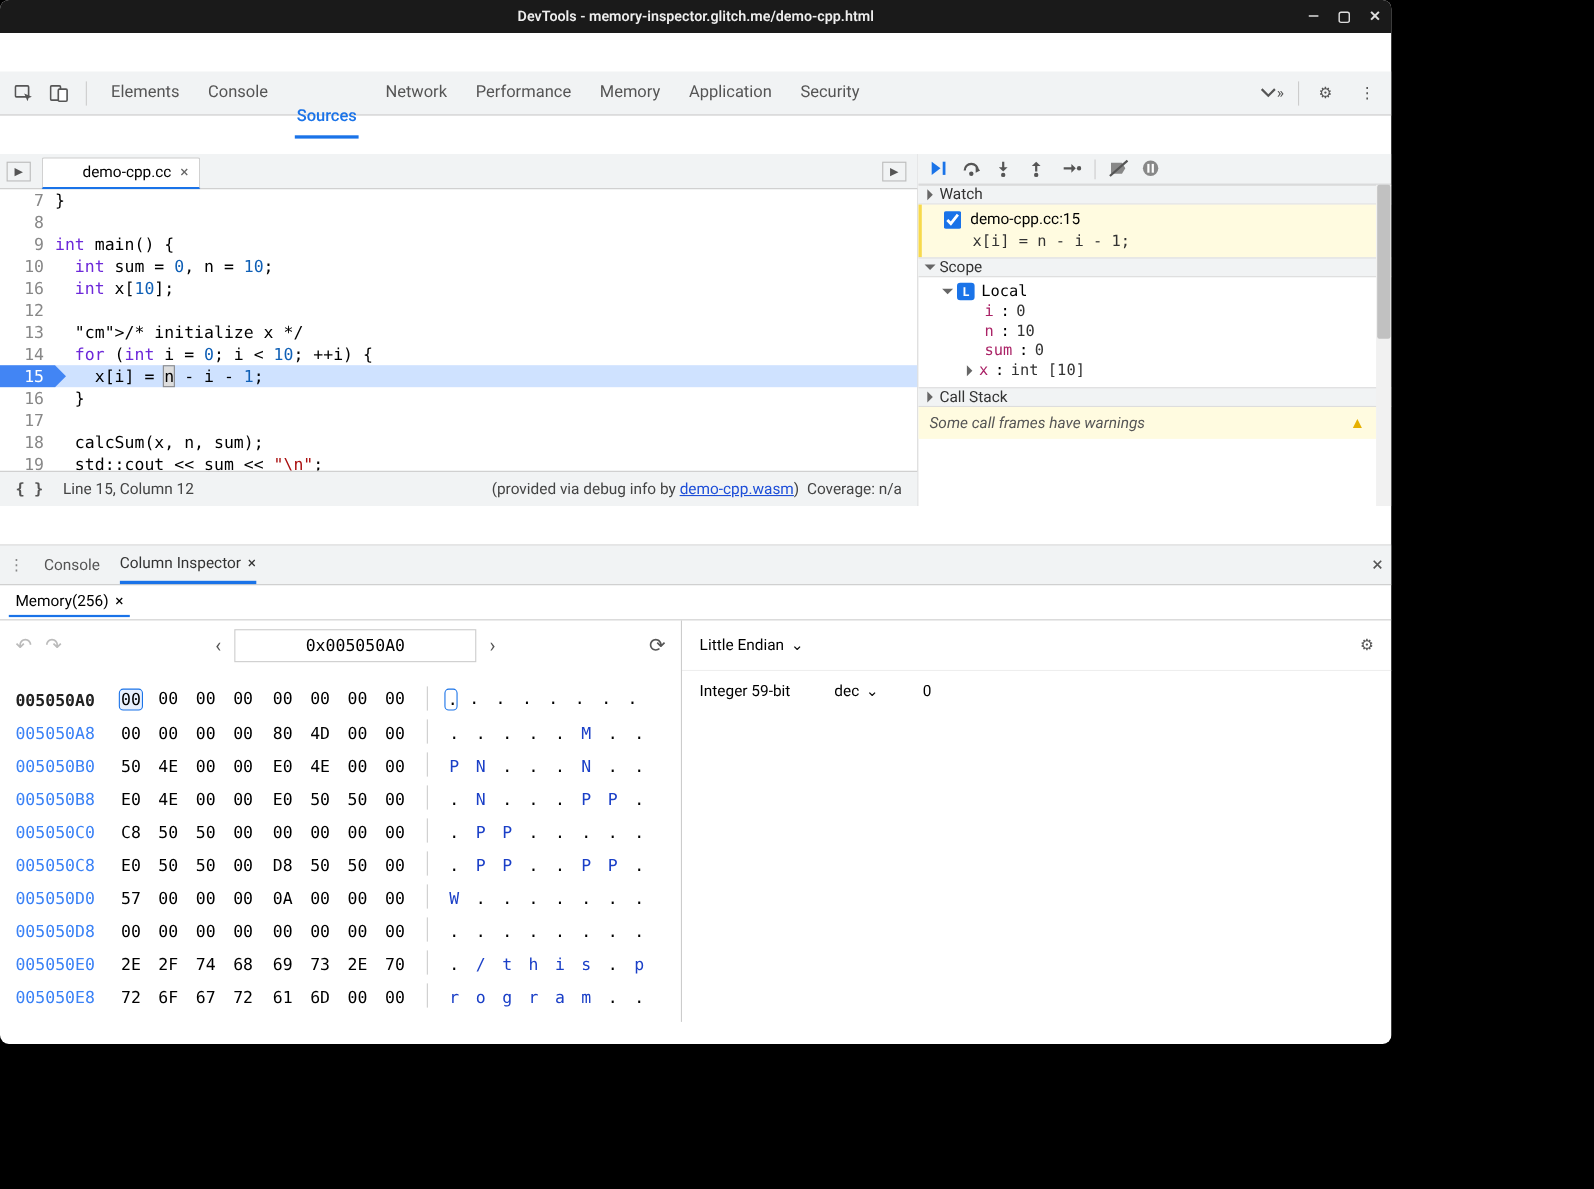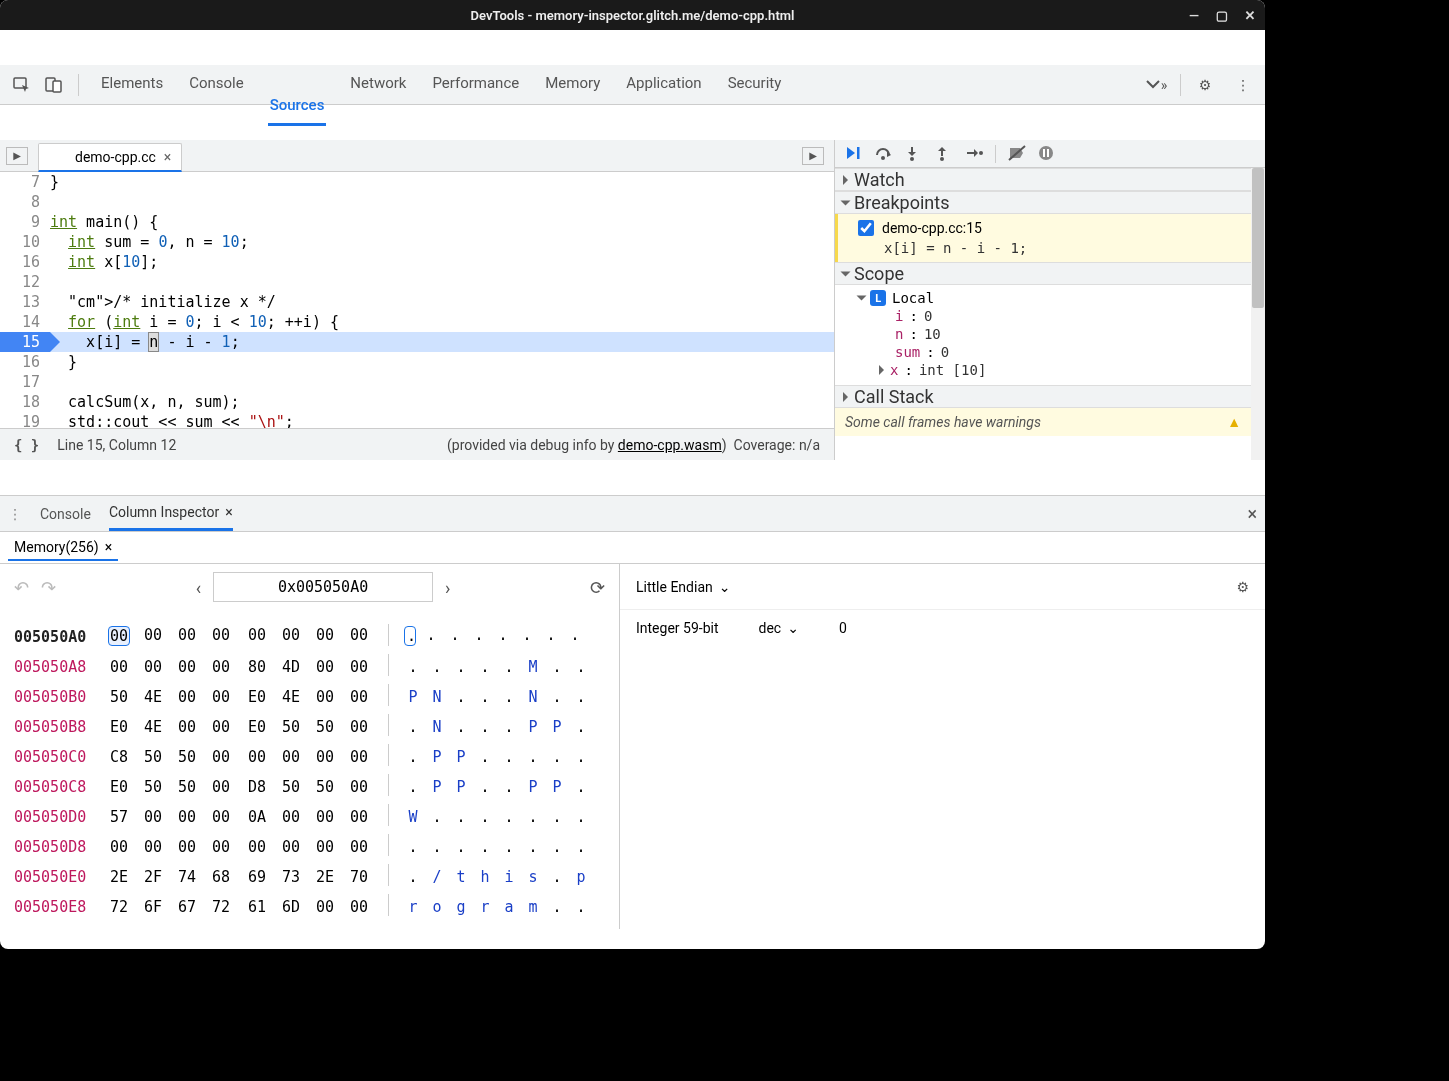--- a/index.html
+++ b/index.html
@@ -23,34 +23,34 @@
 .source-tabs-right { margin-left: auto; display: flex; gap: 6px; padding-right: 4px; }
 .code-area { flex: 1; display: flex; font-family: "Menlo","Consolas",monospace; font-size: 15px; line-height: 1.35; overflow: hidden; }
 .gutter { width: 50px; text-align: right; color: #888; padding-right: 10px; user-select: none; }
 .gutter div { height: 20px; }
 .code-lines { flex: 1; white-space: pre; }
 .code-lines div { height: 20px; }
 .line-active-gutter { background: #4285f4; color: #fff; position: relative; padding-right:10px; margin-right:-10px;}
 .line-active-gutter::after{content:""; position:absolute; right:-10px; top:0; border:10px solid transparent; border-left-color:#4285f4; border-right:none; }
 .line-active { background: #cfe2ff; }
 .num { color: #1060b6; }
-.ty { color: #4d7c0f; text-decoration: underline; }
+.ty { color: #6d28d9; }
 .str { color: #aa1111; }
 .hl-var { background: #ddd; outline:1px solid #888; }
 .status-bar { height: 32px; background: #f1f3f4; border-top: 1px solid #ccc; display: flex; align-items: center; padding: 0 14px; gap: 18px; color: #444; font-size: 14px; }
 .status-bar .right { margin-left: auto; }
-.link { text-decoration: underline; color: #000000; }
+.link { text-decoration: underline; color: #1d4ed8; }
 .debugger-panel { width: 430px; display: flex; flex-direction: column; background: #fff; position:relative; }
 .dbg-scroll { position:absolute; right:0; top:28px; bottom:0; width:14px; background:#f1f1f1;}
 .dbg-thumb{ position:absolute; right:1px; top:0; width:12px; height:140px; background:#c1c1c1; border-radius:2px;}
 .dbg-toolbar { height: 28px; background: #f1f3f4; border-bottom: 1px solid #ccc; display: flex; align-items: center; gap: 12px; padding: 0 10px; }
 .dbg-toolbar .sep { width:1px; height:18px; background:#ccc; }
 .dbg-toolbar svg, .dbg-toolbar .dbg-btn { width: 18px; height: 18px; cursor:pointer; }
 .play { color: #1a73e8; }
-.pane-header { background: #f1f3f4; border-bottom: 1px solid #ddd; border-top: 1px solid #ddd; padding: 0 8px; display: flex; align-items: center; gap: 6px; font-size: 18px; color: #333; }
+.pane-header { background: #f1f3f4; border-bottom: 1px solid #ddd; border-top: 1px solid #ddd; padding: 0 8px; display: flex; align-items: center; gap: 6px; font-size: 14px; color: #333; }
 .triangle { display:inline-block; width:0; height:0; border-left: 5px solid #666; border-top: 5px solid transparent; border-bottom: 5px solid transparent; }
 .triangle.down { transform: rotate(90deg); }
 .breakpoint-item { background: #fffbe0; border-left: 3px solid #f7d94c; padding: 6px 12px 6px 20px; margin:0 14px 0 0; }
 .bp-row1 { display: flex; align-items: center; gap: 8px; }
 .bp-checkbox { width: 16px; height:16px; accent-color:#1a73e8; }
 .bp-code { margin-left: 26px; font-family: monospace; color: #333; padding-top:4px; }
 .scope-body { padding: 4px 8px 6px 24px; font-family: monospace; font-size: 14px; }
 .scope-row { display: flex; gap: 6px; align-items:center; padding:1px 0;}
 .var-name { color: #aa2266; }
 .var-val { color: #333; }
@@ -66,21 +66,21 @@
 .mem-tab { padding:4px 6px; border-bottom:2px solid #1a73e8; display:flex; gap:6px; align-items:center;}
 .mem-layout { display:flex; height: 365px; }
 .mem-left { width: 620px; border-right:1px solid #ccc; display:flex; flex-direction:column; }
 .mem-controls { height: 46px; display:flex; align-items:center; gap:12px; padding:0 14px;}
 .mem-controls .spacer{flex:1;}
 .mem-addr-input { width: 220px; height:30px; border:1px solid #ccc; text-align:center; font-family:monospace; font-size:15px; }
 .mem-nav { color:#555; cursor:pointer; font-size:18px; }
 .mem-nav.disabled{ color:#bbb; }
 .mem-hex { flex:1; overflow:auto; padding: 6px 10px 10px 14px; font-family:monospace; font-size:15px; }
 .hex-row { display:flex; gap:8px; align-items:flex-end; height:30px;}
-.hex-addr { width: 86px; color:#be185d; }
+.hex-addr { width: 86px; color:#3b82f6; }
 .hex-addr.bold{ color:#222; font-weight:bold;}
 .hex-bytes { display:flex; gap:14px; }
 .hex-bg { display:flex; gap:12px;}
 .hex-b { width:22px; text-align:center; }
 .hex-b.sel { border:1px solid #1a73e8; border-radius:4px; background:#e8f0fe;}
 .ascii-sep { width:1px; height:22px; background:#ccc; margin:0 10px;}
 .ascii { display:flex; gap:12px; }
 .ascii span { width:12px; text-align:center;}
 .ascii .sel{ border:1px solid #1a73e8; border-radius:4px; padding:0 2px; margin:0 -3px;}
 .blue{ color:#1a3fc7;}
@@ -230,24 +230,20 @@
               <circle cx="8" cy="8" r="7" fill="#888"></circle>
               <rect x="5" y="4" width="2" height="8" fill="#fff"></rect>
               <rect x="9" y="4" width="2" height="8" fill="#fff"></rect>
             </svg>
           </span>
       </div>
       <div class="pane-header">
           <span class="triangle"></span>
           <span>Watch</span>
         </div>
-      <div class="pane-header">
-          <span class="triangle down"></span>
-          <span>Breakpoints</span>
-        </div>
       <div class="breakpoint-item">
         <div class="bp-row1">
             <input type="checkbox" class="bp-checkbox" checked="" style="">
             <span>demo-cpp.cc:15</span>
           </div>
         <div class="bp-code">x[i] = n - i - 1;</div>
       </div>
       <div class="pane-header">
           <span class="triangle down"></span>
           <span>Scope</span>

